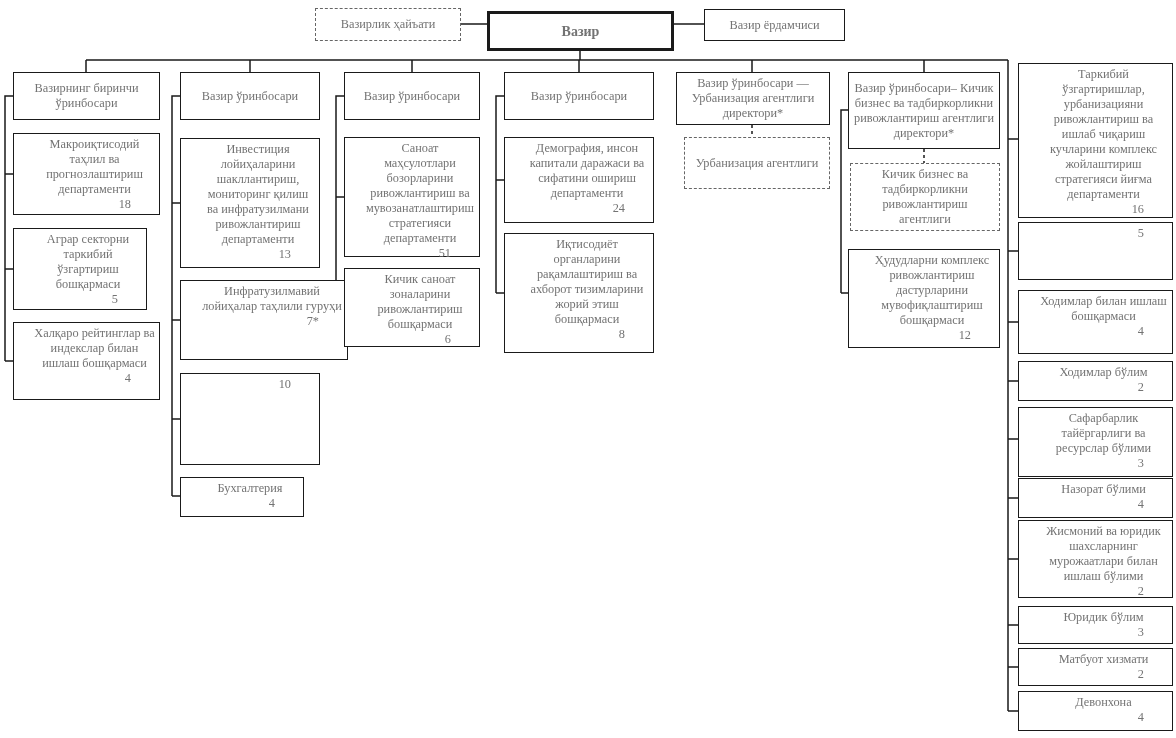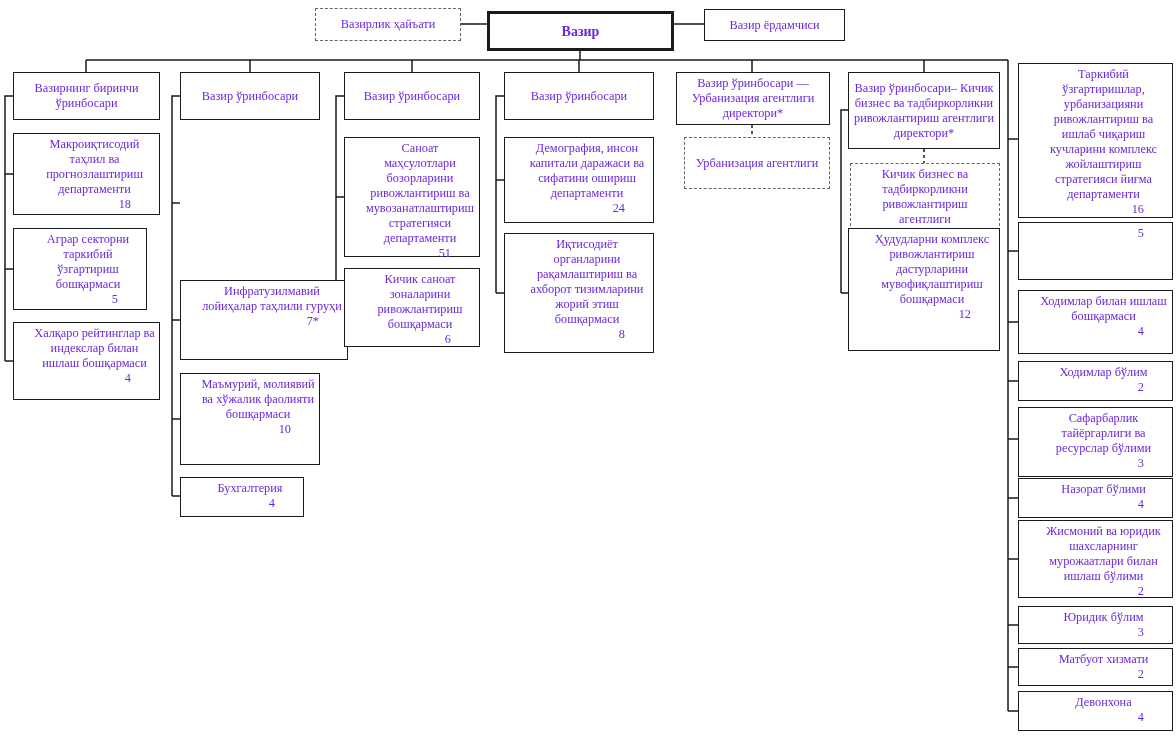--- a/index.html
+++ b/index.html
@@ -1,21 +1,21 @@
 <!DOCTYPE html>
 <html><head>
 <meta charset="utf-8">
 <style>
   html,body{margin:0;padding:0;background:#ffffff;}
   .canvas{
     position:relative;
     width:1176px;height:738px;
     background:#ffffff;
     font-family:"Liberation Serif","DejaVu Serif",serif;
-    color:#6d28d9;
+    color:#737373;
     overflow:hidden;
   }
   svg.lines{position:absolute;left:0;top:0;width:1176px;height:738px;}
   .box{
     position:absolute;
     box-sizing:border-box;
     background:#ffffff;
     border:1.7px solid #1a1a1a;
     font-size:12.3px;
     line-height:15px;
@@ -69,26 +69,29 @@
     <div class="num">5</div>
   </div>
   <div class="box unit" style="left:13px;top:322px;width:147px;height:78px">
     <div class="lbl">Халқаро рейтинглар ва индекслар билан ишлаш бошқармаси</div>
     <div class="num">4</div>
   </div>
 
   <div class="box hdr" style="left:180px;top:72px;width:140px;height:48px">
     <div class="lbl">Вазир ўринбосари</div>
   </div>
+  <div class="box unit" style="left:180px;top:138px;width:140px;height:130px">
+    <div class="lbl">Инвестиция лойиҳаларини шакллантириш, мониторинг қилиш ва инфратузилмани ривожлантириш департаменти</div>
+    <div class="num">13</div>
+  </div>
   <div class="box unit" style="left:180px;top:280px;width:168px;height:80px">
     <div class="lbl">Инфратузилмавий лойиҳалар таҳлили гуруҳи</div>
     <div class="num">7*</div>
   </div>
   <div class="box unit" style="left:180px;top:373px;width:140px;height:92px">
-    <div class="lbl">Маъмурий, молиявий ва хўжалик фаолияти бошқармаси</div>
     <div class="num">10</div>
   </div>
   <div class="box unit" style="left:180px;top:477px;width:124px;height:40px">
     <div class="lbl">Бухгалтерия</div>
     <div class="num">4</div>
   </div>
 
   <div class="box hdr" style="left:344px;top:72px;width:136px;height:48px">
     <div class="lbl">Вазир ўринбосари</div>
   </div>
@@ -119,21 +122,21 @@
   <div class="box hdr dashedbox" style="left:684px;top:137px;width:146px;height:52px">
     <div class="lbl">Урбанизация агентлиги</div>
   </div>
 
   <div class="box hdr" style="left:848px;top:72px;width:152px;height:77px">
     <div class="lbl">Вазир ўринбосари– Кичик бизнес ва тадбиркорликни ривожлантириш агентлиги директори*</div>
   </div>
   <div class="box hdr dashedbox" style="left:850px;top:163px;width:150px;height:68px">
     <div class="lbl">Кичик бизнес ва тадбиркорликни ривожлантириш агентлиги</div>
   </div>
-  <div class="box unit" style="left:848px;top:228px;width:152px;height:123px">
+  <div class="box unit" style="left:848px;top:249px;width:152px;height:99px">
     <div class="lbl">Ҳудудларни комплекс ривожлантириш дастурларини мувофиқлаштириш бошқармаси</div>
     <div class="num">12</div>
   </div>
 
   <div class="box unit" style="left:1018px;top:63px;width:155px;height:155px">
     <div class="lbl">Таркибий ўзгартиришлар, урбанизацияни ривожлантириш ва ишлаб чиқариш кучларини комплекс жойлаштириш стратегияси йиғма департаменти</div>
     <div class="num">16</div>
   </div>
   <div class="box unit" style="left:1018px;top:222px;width:155px;height:58px">
     <div class="num">5</div>

